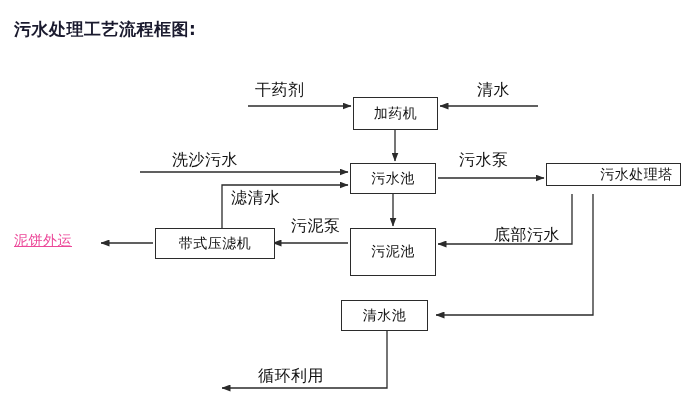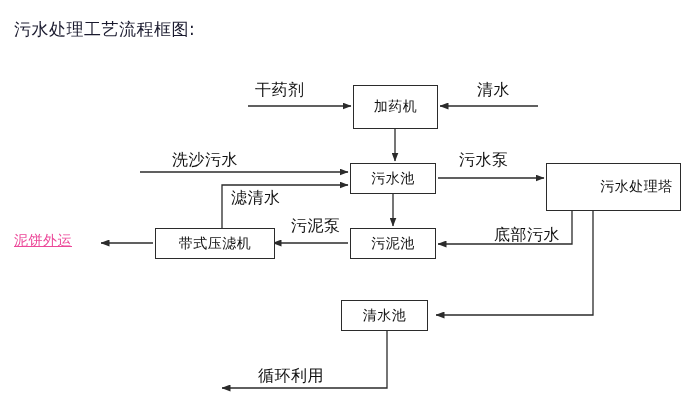--- a/index.html
+++ b/index.html
@@ -15,21 +15,21 @@
     width: 700px;
     height: 420px;
     background: #ffffff;
     overflow: hidden;
   }
   #diagram-title {
     position: absolute;
     left: 14px;
     top: 18px;
     font-size: 17px;
-    font-weight: normal;
+    font-weight: bold;
     color: #1a1a2e;
     letter-spacing: 0.5px;
     white-space: nowrap;
     text-align: right;
   }
   svg#flow {
     position: absolute;
     left: 0;
     top: 0;
     width: 700px;
@@ -100,37 +100,37 @@
       <path d="M572 194 L572 244 L438 244" marker-end="url(#arrowhead)"></path>
 
       <path d="M593 194 L593 315 L436 315" marker-end="url(#arrowhead)"></path>
 
       <line x1="153" y1="243" x2="101" y2="243" marker-end="url(#arrowhead)"></line>
 
       <path d="M387 331 L387 388 L222 388" marker-end="url(#arrowhead)"></path>
     </g>
   </svg>
 
-  <div class="node-box" style="left:353px; top:85px; width:85px; height:44px;">
+  <div class="node-box" style="left:353px; top:97px; width:85px; height:33px;">
     <span>加药机</span>
   </div>
 
   <div class="node-box" style="left:350px; top:163px; width:86px; height:31px;">
     <span>污水池</span>
   </div>
 
-  <div class="node-box" style="left:546px; top:163px; width:135px; height:48px;padding-left:46px;">
+  <div class="node-box" style="left:546px; top:163px; width:135px; height:23px;padding-left:46px;">
     <span>污水处理塔</span>
   </div>
 
   <div class="node-box" style="left:155px; top:228px; width:120px; height:31px;">
     <span>带式压滤机</span>
   </div>
 
-  <div class="node-box" style="left:350px; top:228px; width:86px; height:31px;">
+  <div class="node-box" style="left:350px; top:228px; width:86px; height:48px;">
     <span>污泥池</span>
   </div>
 
   <div class="node-box" style="left:341px; top:300px; width:87px; height:31px;">
     <span>清水池</span>
   </div>
 
   <div class="edge-label" style="left:255px; top:80px;">干药剂</div>
 
   <div class="edge-label" style="left:477px; top:80px;">清水</div>

